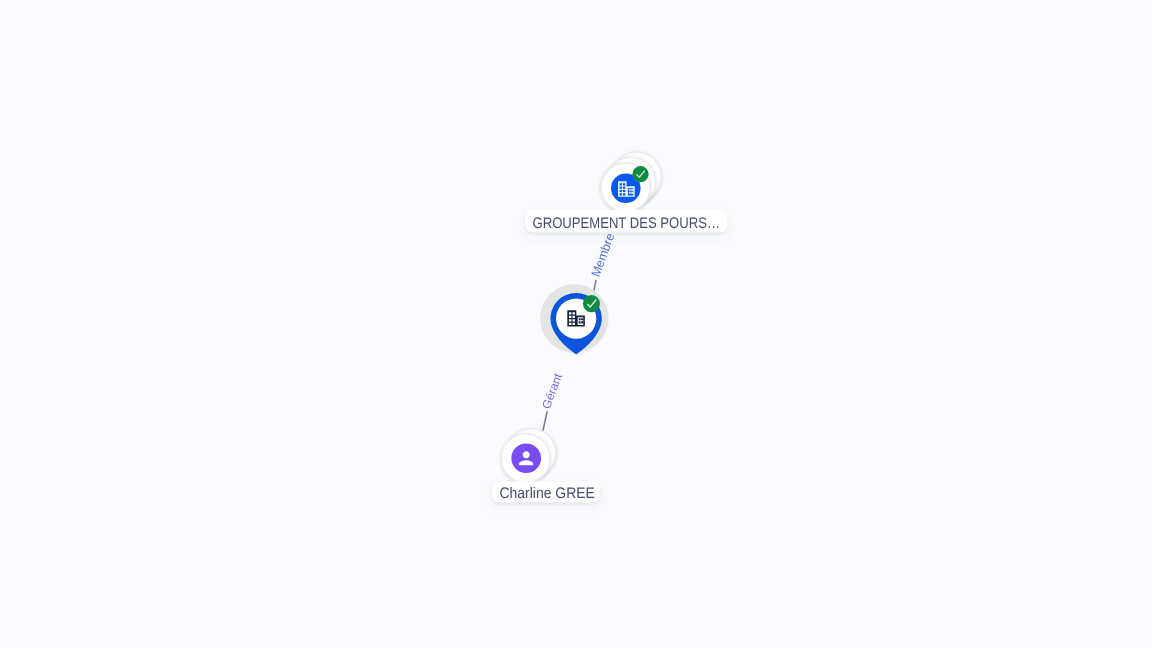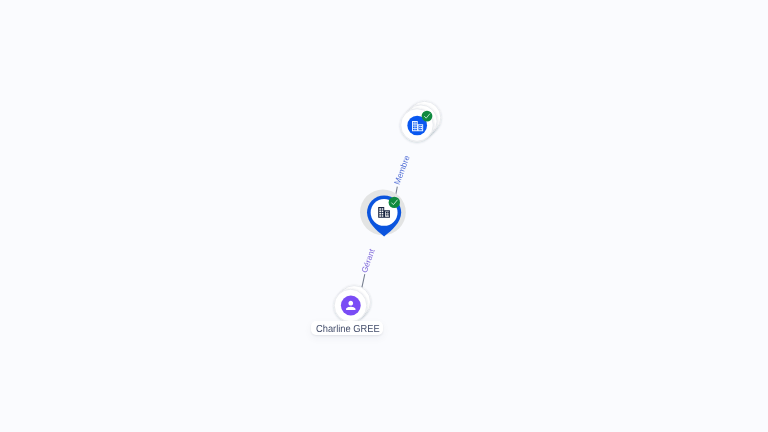--- a/index.html
+++ b/index.html
@@ -68,19 +68,22 @@
     <g transform="translate(344.9,299.6) scale(0.49)">
       <path d="M12,12.2 C14.65,12.2 16.8,10.05 16.8,7.4 C16.8,4.75 14.65,2.6 12,2.6 C9.35,2.6 7.2,4.75 7.2,7.4 C7.2,10.05 9.35,12.2 12,12.2 Z M12,14.6 C8.8,14.6 2.4,16.2 2.4,19.4 L2.4,21.4 L21.6,21.4 L21.6,19.4 C21.6,16.2 15.2,14.6 12,14.6 Z" fill="#ffffff"></path>
     </g>
   </svg>
 
   <svg class="layer" viewBox="0 0 768 432">
     <text x="402.5" y="170.2" fill="#5470d6" font-size="8.3" font-family="Liberation Sans, sans-serif" text-anchor="middle" dominant-baseline="middle" transform="rotate(-70 402.5 170.2)">Membre</text>
     <text x="368.6" y="261.0" fill="#7b64d9" font-size="8.0" font-family="Liberation Sans, sans-serif" text-anchor="middle" dominant-baseline="middle" transform="rotate(-70 368.6 261.0)">Gérant</text>
   </svg>
 
+  <div class="lblbox" style="left:350.1px;top:140.4px;width:134.9px;height:14.2px;">
+    <span style="left:4.8px;top:4.3px;transform:scaleX(.857);">GROUPEMENT DES POURS…</span>
+  </div>
 
 
-  <div class="lblbox" id="lbl-gree" style="left:311px;top:320.9px;width:71.9px;height:13.7px;">
+  <div class="lblbox" id="lbl-gree" style="left:328px;top:320.9px;width:71.9px;height:13.7px;">
     <span style="left:5.2px;top:4.0px;transform:scaleX(.913);">Charline GREE</span>
   </div>
 
 </div>
 
 </body></html>

